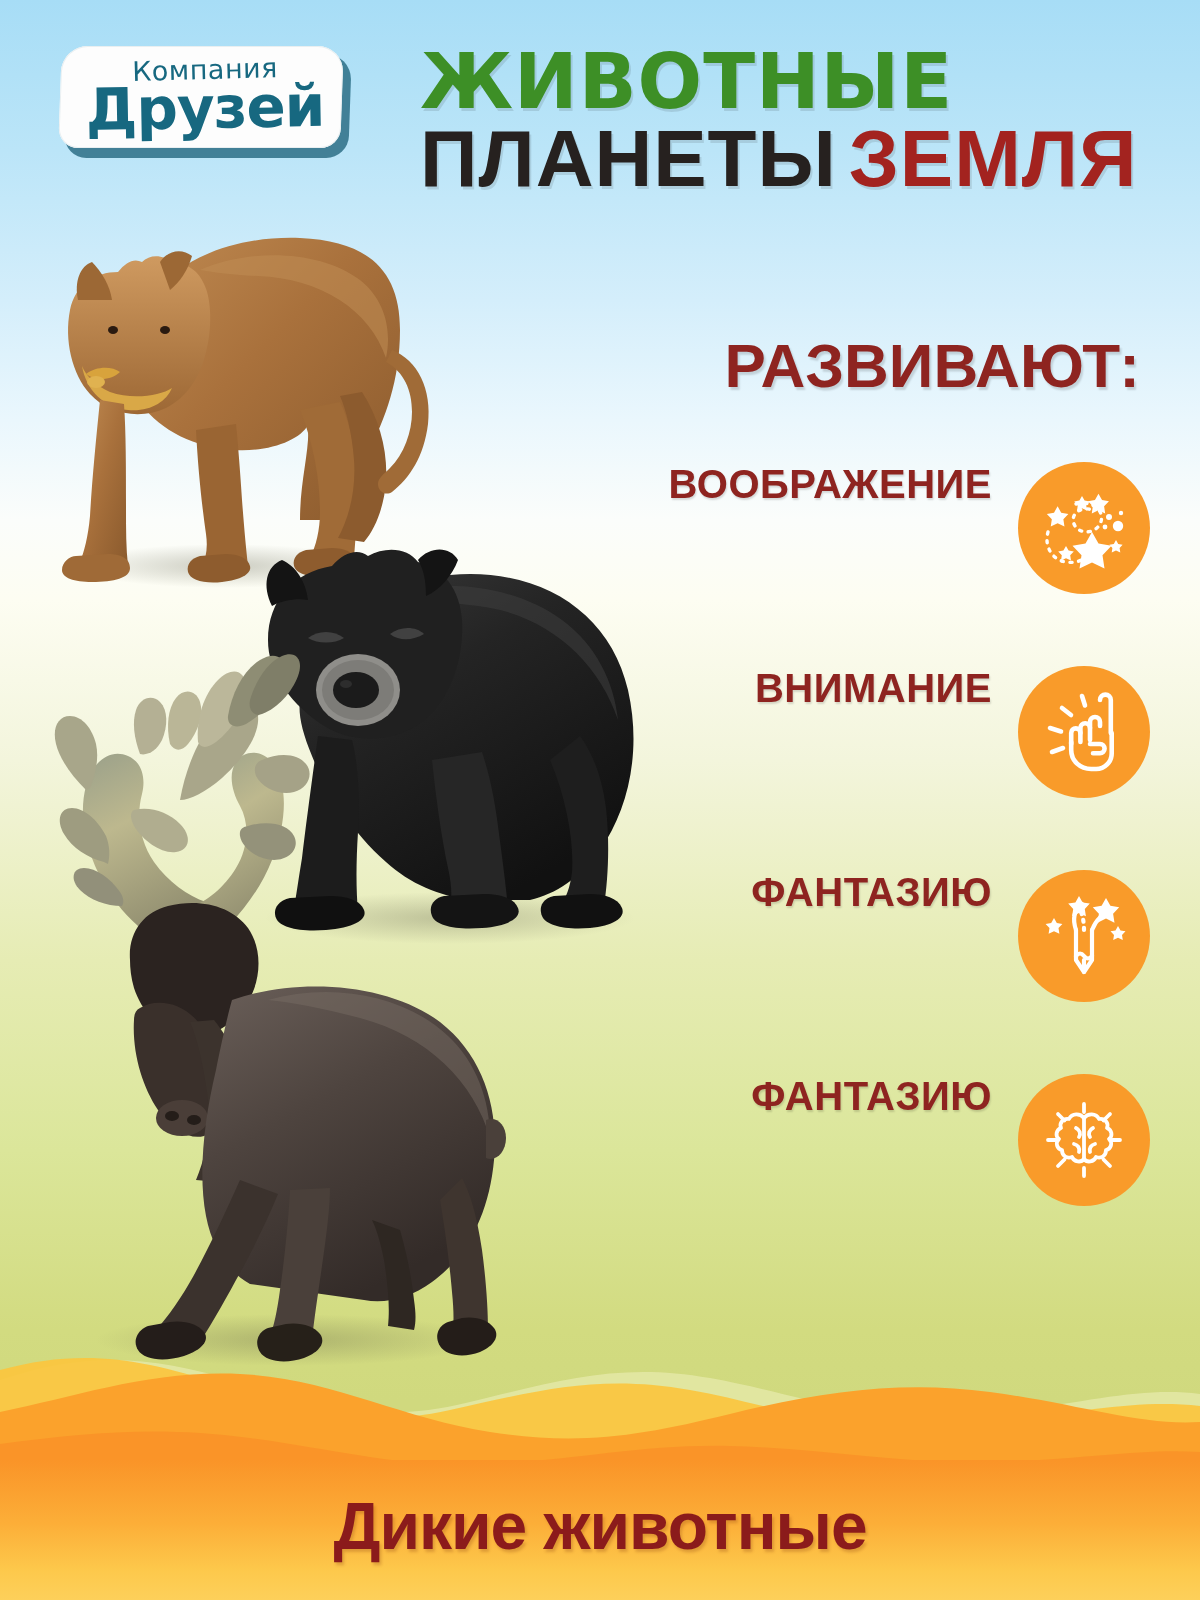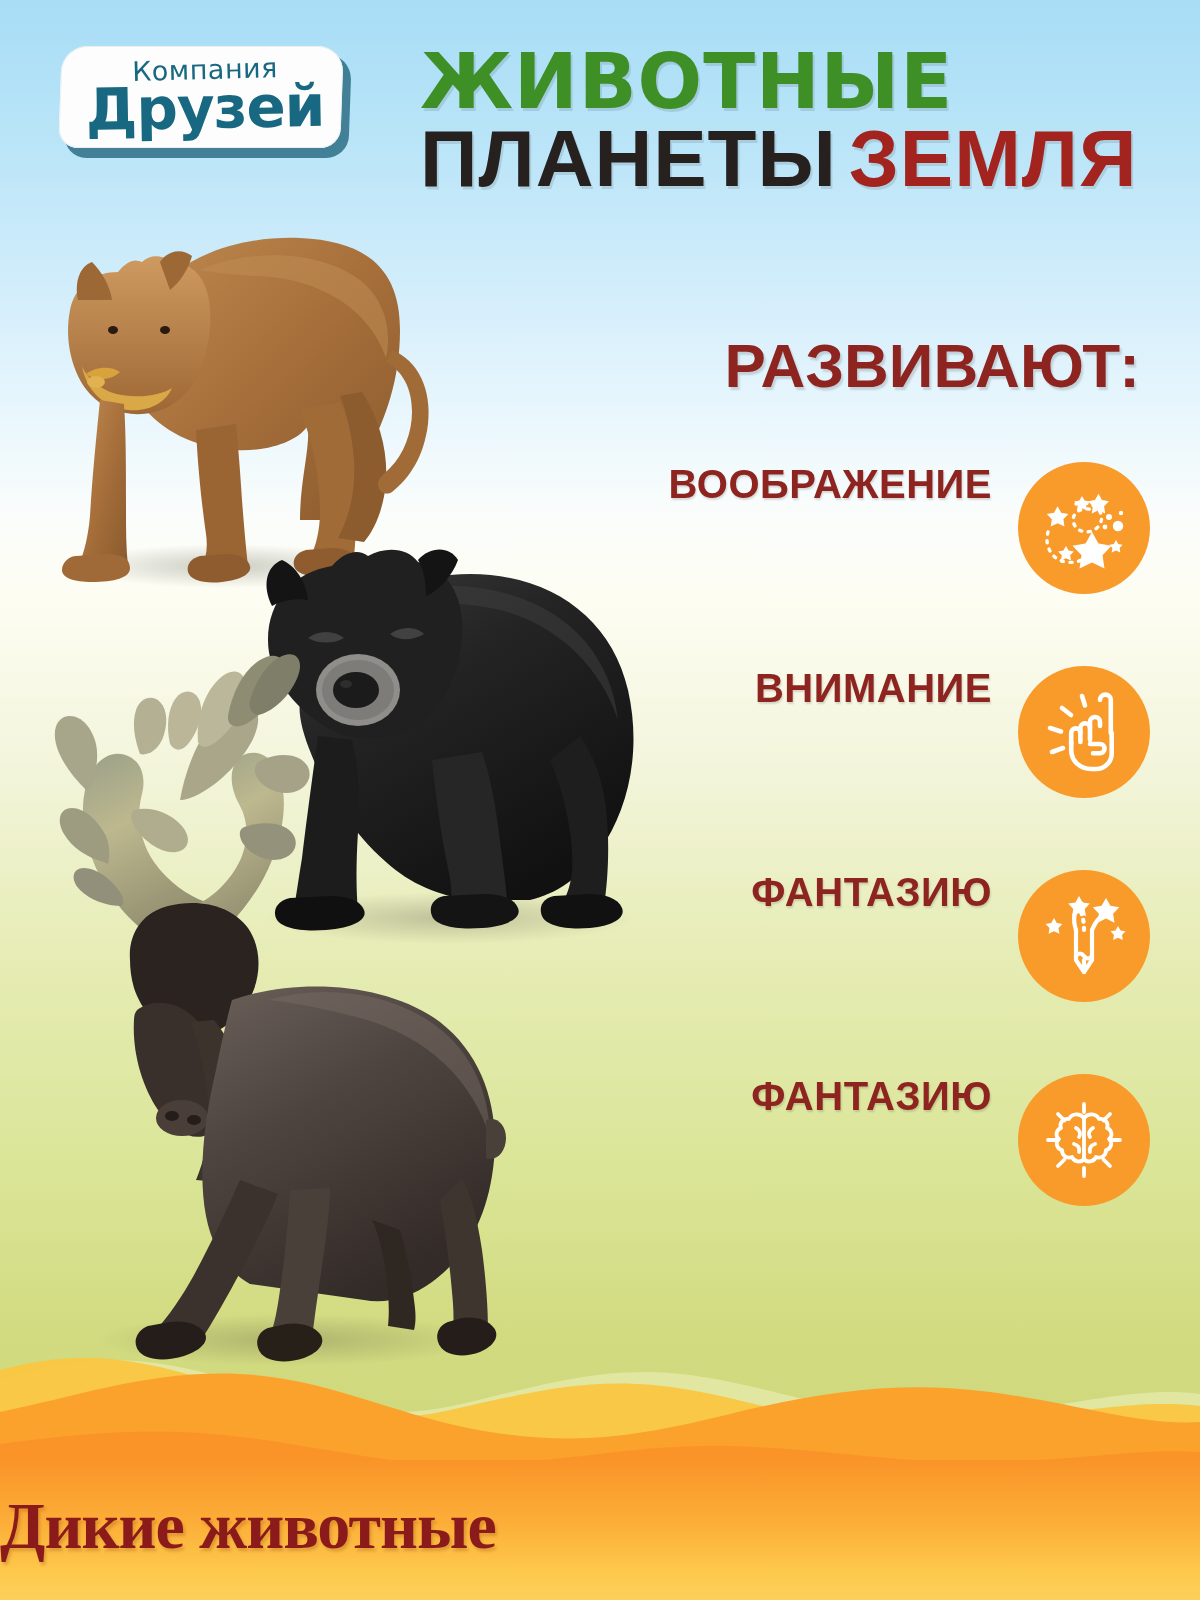--- a/index.html
+++ b/index.html
@@ -186,21 +186,22 @@
     top: 120px;
     width: 1200px;
     height: 140px;
     background: linear-gradient(to bottom, #fa9428 0%, #fcae38 45%, #fdc94c 80%, #fdd05a 100%);
   }
   .footer-title {
     position: absolute;
     left: 0;
     right: 0;
     top: 148px;
-    font-family: Liberation Serif, serif;
+    text-align: center;
+    font-family: Liberation Sans, sans-serif;
     font-size: 66px;
     font-weight: 700;
     color: #8b1b1b;
     letter-spacing: -1px;
     text-shadow: 2px 3px 3px rgba(120,40,10,.22);
   }
 </style>
 </head>
 <body>
 

